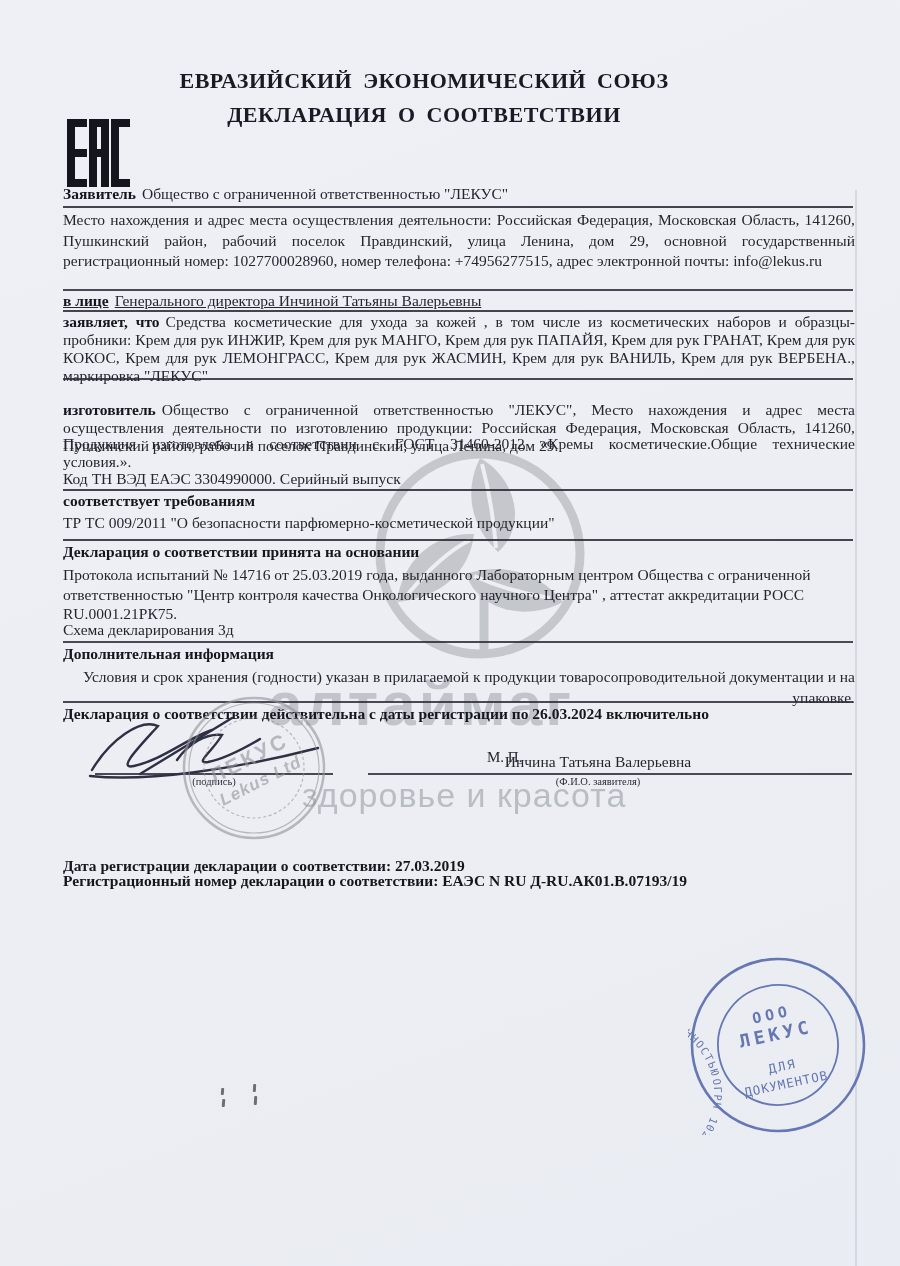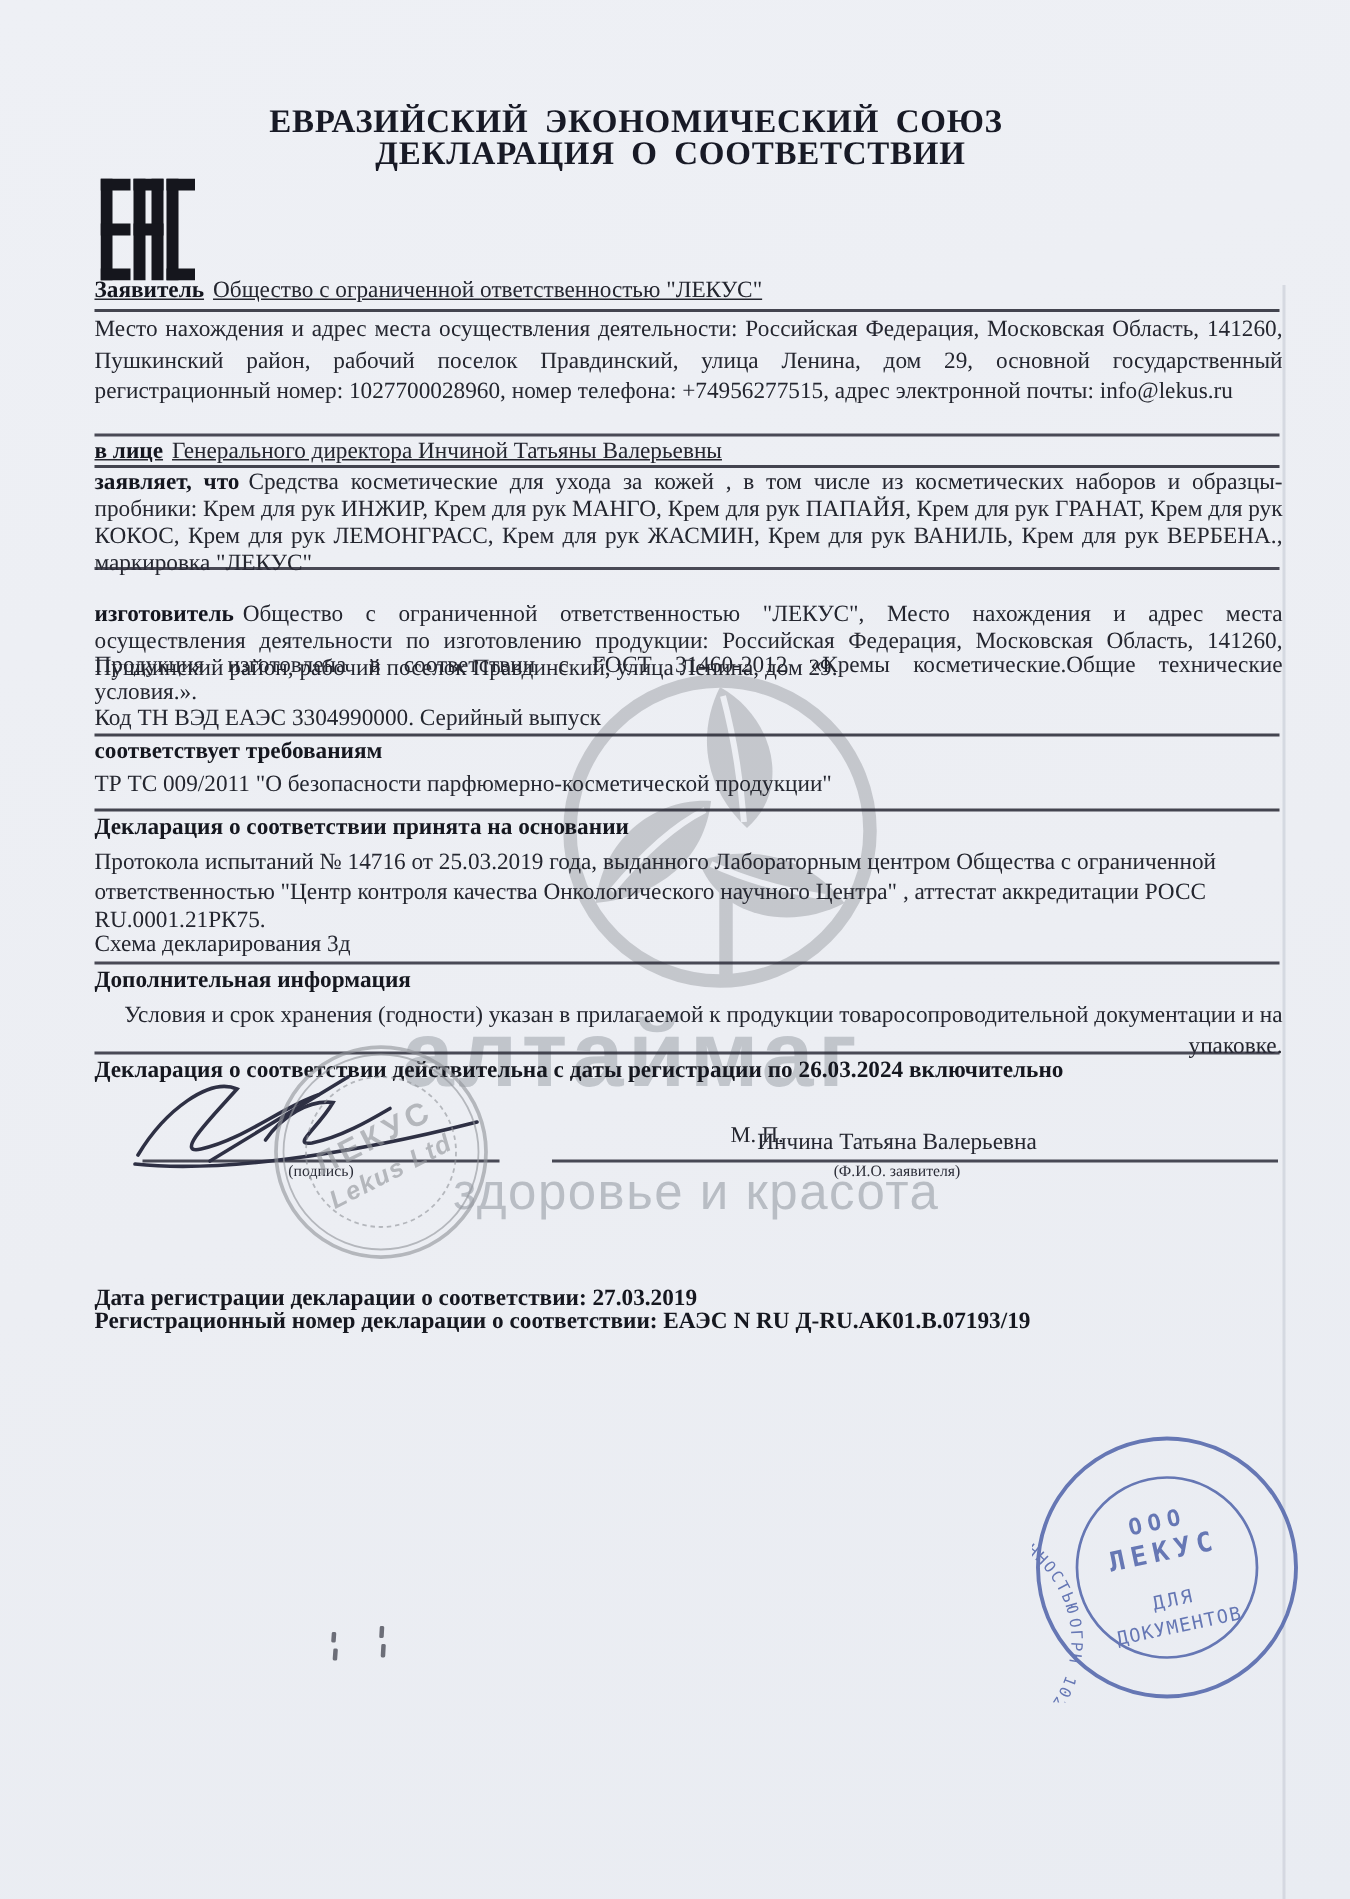--- a/index.html
+++ b/index.html
@@ -54,39 +54,39 @@
       </g>
     </g>
   </svg>
 
   <div class="abs z1 wm-brand" style="left:268px; top:668px;">алтаймаг</div>
   <div class="abs z1 wm-tag" style="left:302px; top:776px;">здоровье и красота</div>
 
   <div class="abs z0" style="left:855px; top:190px; width:1.5px; height:1076px; background:#cfd3dc; opacity:.8;"></div>
 
   <div class="abs z2 title t-center" style="left:0; top:68px; width:848px;">ЕВРАЗИЙСКИЙ ЭКОНОМИЧЕСКИЙ СОЮЗ</div>
-  <div class="abs z2 title t-center" style="left:0; top:89px; width:848px;padding-left:23px;">ДЕКЛАРАЦИЯ О СООТВЕТСТВИИ</div>
+  <div class="abs z2 title t-center" style="left:0; top:102px; width:848px;">ДЕКЛАРАЦИЯ О СООТВЕТСТВИИ</div>
 
   <svg class="abs z2" style="left:67px; top:119px;" width="63" height="68" viewBox="0 0 63 68">
     <g fill="#15161d">
       <rect x="0" y="0" width="8" height="68"></rect>
       <rect x="0" y="0" width="20" height="8"></rect>
       <rect x="0" y="30" width="20" height="8"></rect>
       <rect x="0" y="60" width="20" height="8"></rect>
       <rect x="22" y="0" width="8" height="68"></rect>
       <rect x="34" y="0" width="8" height="68"></rect>
       <rect x="22" y="0" width="20" height="8"></rect>
       <rect x="22" y="30" width="20" height="8"></rect>
       <rect x="44" y="0" width="8" height="68"></rect>
       <rect x="44" y="0" width="19" height="8"></rect>
       <rect x="44" y="60" width="19" height="8"></rect>
     </g>
   </svg>
 
-  <div class="abs z2 row" style="left:63px; top:185px; width:792px;text-decoration:underline;">
+  <div class="abs z2 row" style="left:63px; top:185px; width:792px;">
     <b class="lead">Заявитель</b><span>Общество с ограниченной ответственностью "ЛЕКУС"</span>
   </div>
   <div class="abs z2 hrule" style="left:63px; top:206px; width:790px;"></div>
 
   <div class="abs z2 para" style="left:63px; top:210px; width:792px;">Место нахождения и адрес места осуществления деятельности: Российская Федерация, Московская Область, 141260, Пушкинский район, рабочий поселок Правдинский, улица Ленина, дом 29, основной государственный регистрационный номер: 1027700028960, номер телефона: +74956277515, адрес электронной почты: info@lekus.ru</div>
   <div class="abs z2 thinrule" style="left:63px; top:289px; width:790px;"></div>
 
   <div class="abs z2 row" style="left:63px; top:291.5px; width:792px;text-decoration:underline;">
     <b class="lead">в лице</b><span>Генерального директора Инчиной Татьяны Валерьевны</span>
   </div>

